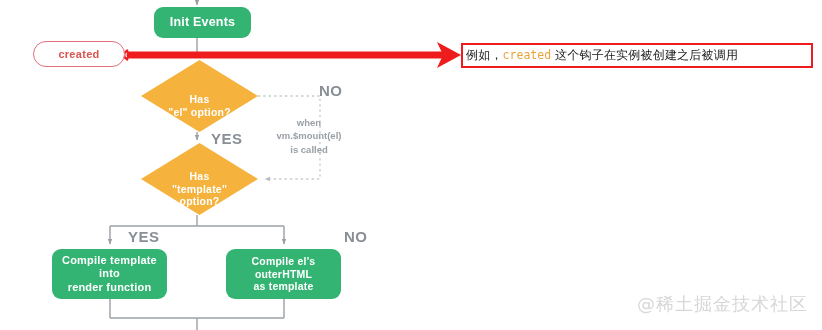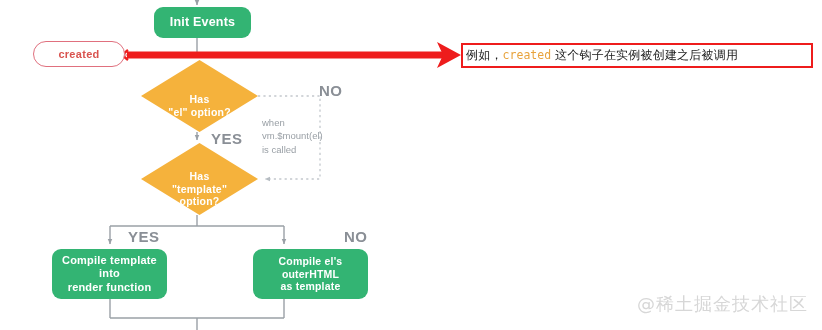--- a/index.html
+++ b/index.html
@@ -29,21 +29,21 @@
 
   
   #init-events{left:154px;top:7px;width:97px;height:31px;font-size:12.5px;}
 
   
   #d-el{left:141px;top:60px;width:117px;height:72px;font-size:10.5px;}
   #d-tpl{left:141px;top:143px;width:117px;height:72px;font-size:10.5px;}
 
   
   #box-template{left:52px;top:249px;width:115px;height:50px;font-size:11px;}
-  #box-outer{left:226px;top:249px;width:115px;height:50px;font-size:10.5px;margin-left:27px;}
+  #box-outer{left:226px;top:249px;width:115px;height:50px;font-size:10.5px;}
 
   
   #created-pill{
     position:absolute;left:33px;top:41px;width:92px;height:26px;
     border:1.6px solid #e0707e;border-radius:13px;background:#ffffff;
     display:flex;align-items:center;justify-content:center;
     color:#d9534f;font-size:11px;font-weight:700;letter-spacing:.3px;
     box-sizing:border-box;z-index:6;
   }
 
@@ -52,21 +52,21 @@
     position:absolute;color:#8a8f96;font-size:15px;font-weight:700;
     letter-spacing:.5px;white-space:nowrap;margin-left:48px;
   }
   #lbl-no-1{left:271px;top:82px;}
   #lbl-yes-1{left:163px;top:130px;}
   #lbl-yes-2{left:80px;top:228px;}
   #lbl-no-2{left:296px;top:228px;}
 
   .note-text{
     position:absolute;color:#9aa0a6;font-size:9.5px;line-height:1.42;
-    white-space:pre;font-weight:400;
+    text-align:center;white-space:pre;font-weight:700;
   }
   #note-mount{left:262px;top:116px;width:94px;}
 
   
   #annotation-box{
     position:absolute;left:461px;top:43px;width:352px;height:25px;
     border:2px solid #ee1c1c;background:#ffffff;box-sizing:border-box;
     display:flex;align-items:center;z-index:8;
   }
   #annotation-text{

